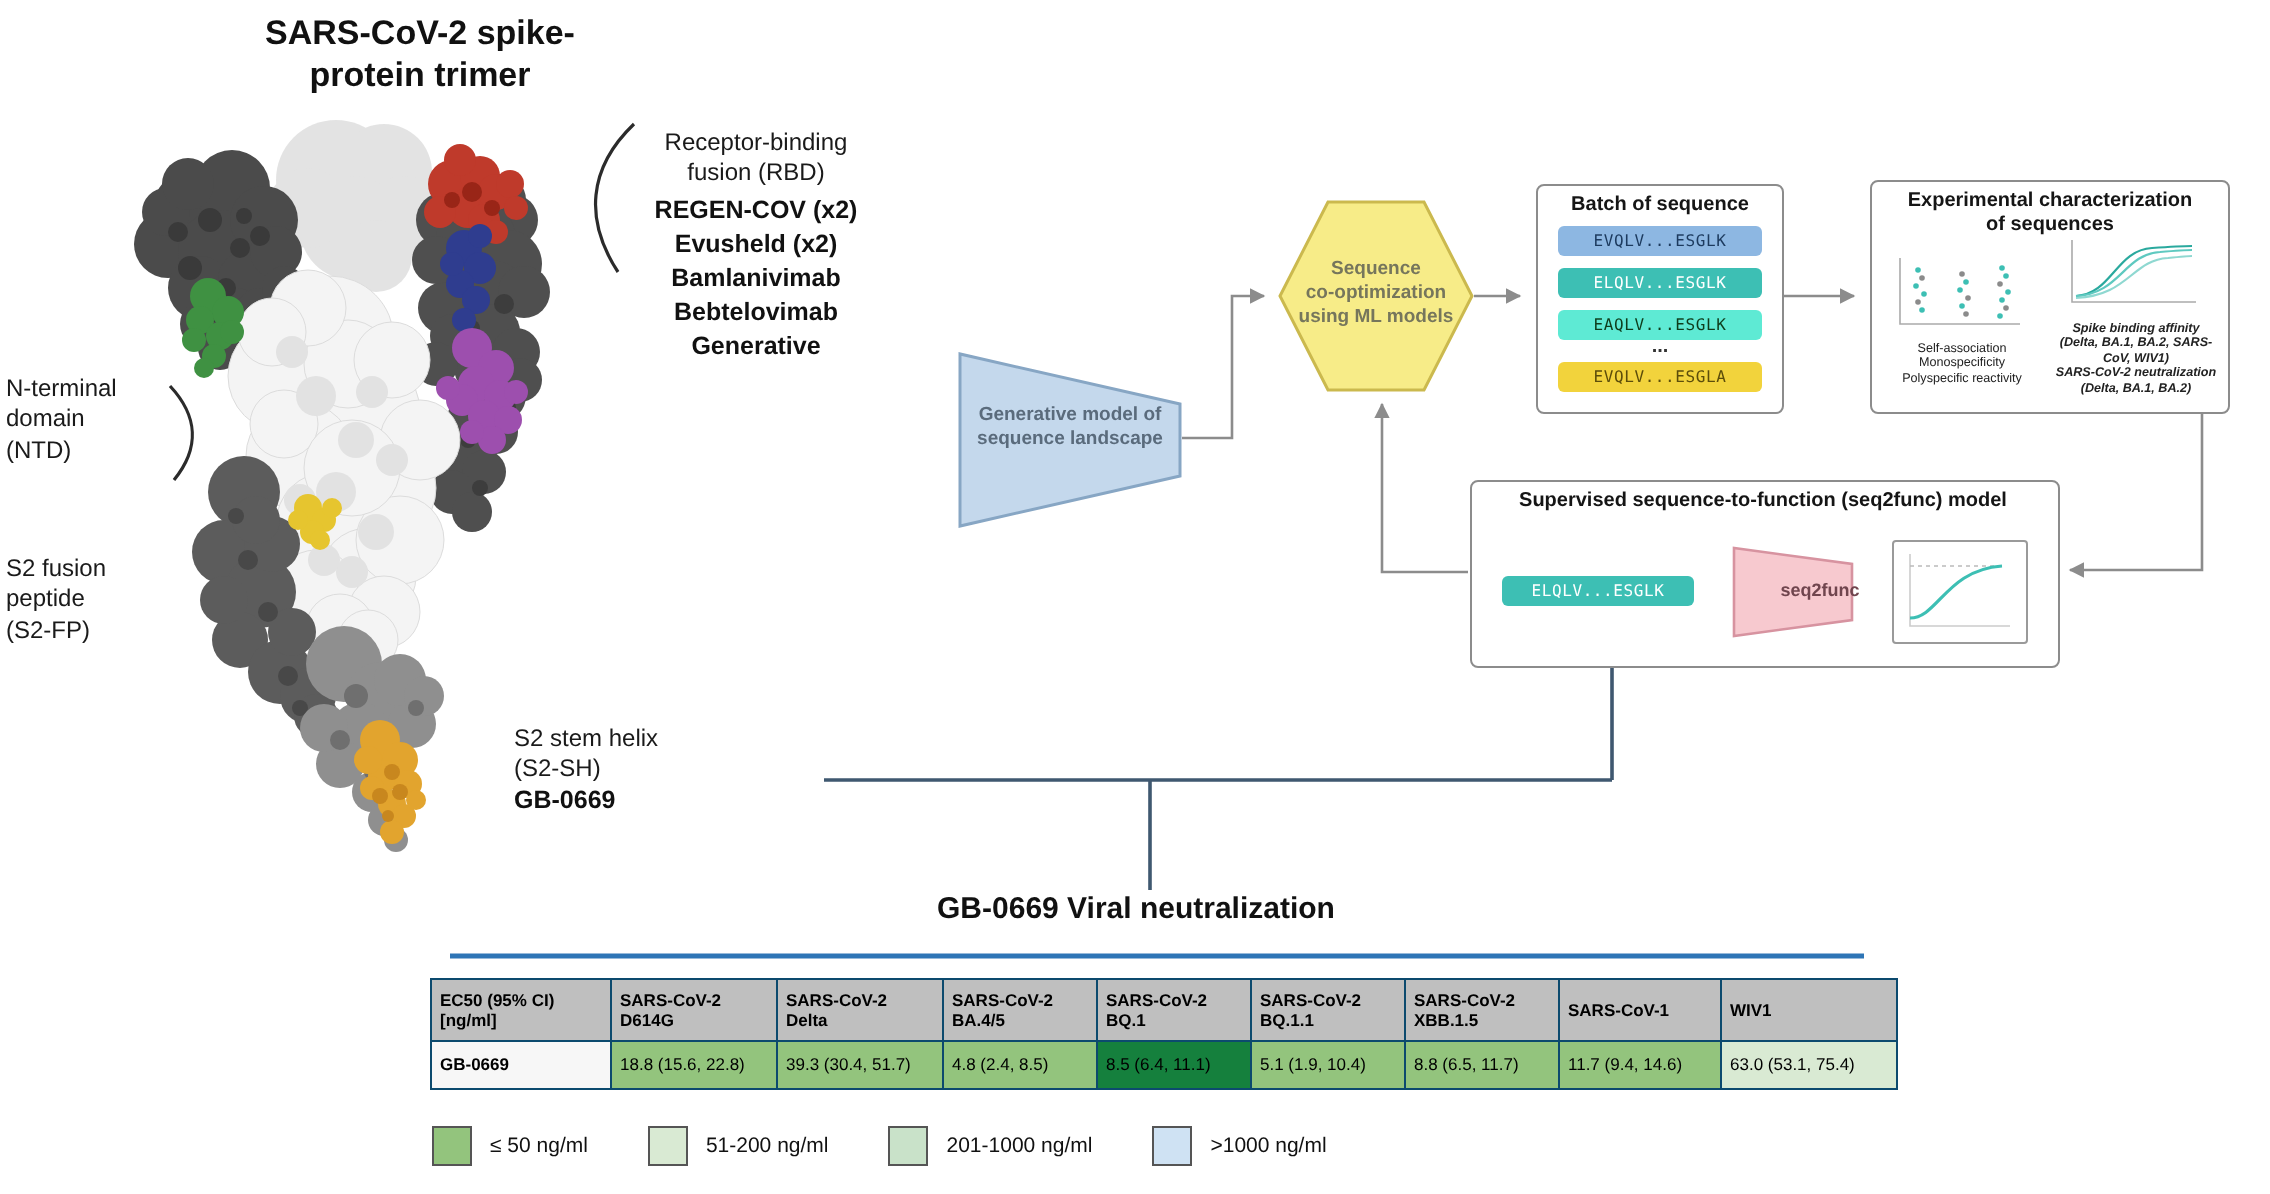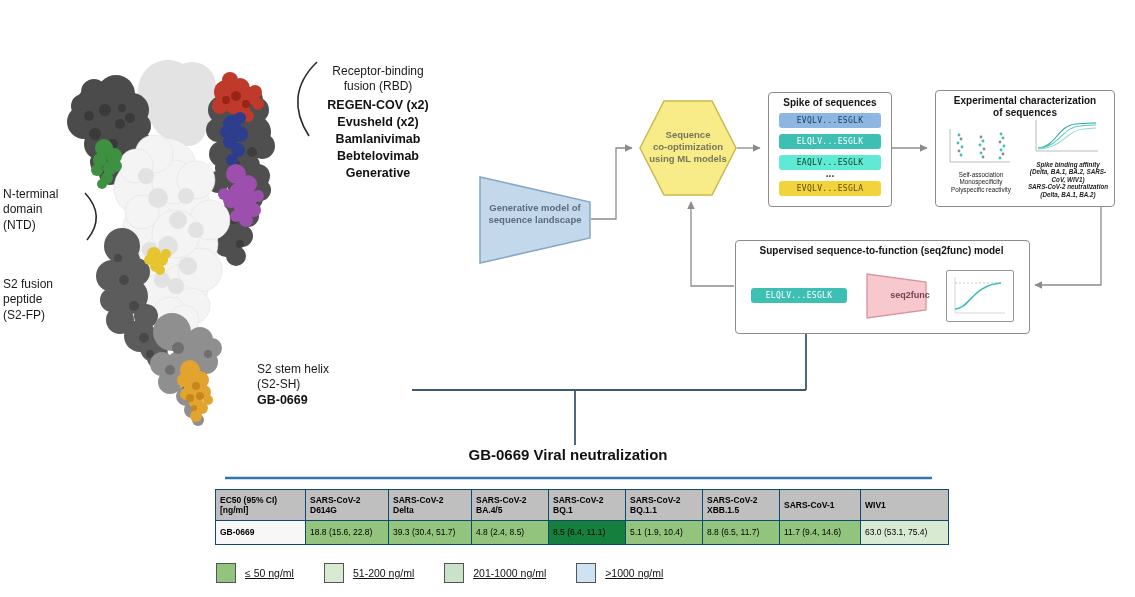--- a/index.html
+++ b/index.html
@@ -45,21 +45,21 @@
              font-size:8.5px;line-height:1.18;}
   table.neut td,table.neut th{border:1px solid #0c4a6e;padding:2px 4px;vertical-align:middle;text-align:left;
              overflow:hidden;}
   table.neut th{background:#bfbfbf;font-weight:bold;color:#000;height:26px;}
   table.neut td{height:19px;color:#000;}
   td.rowlabel{background:#f7f7f7;font-weight:bold;}
 
   .legend{left:216px;top:563px;display:flex;align-items:center;gap:30px;}
   .legend-item{display:flex;align-items:center;}
   .swatch{width:20px;height:20px;border:1px solid #555;margin-right:9px;box-sizing:border-box;}
-  .legend-label{font-size:10.5px;color:#111;text-decoration:underline;}
+  .legend-label{font-size:10.5px;color:#111;}
 </style>
 </head>
 <body>
 
 <div class="fig">
 
   <svg class="abs" style="left:0;top:0;" width="1135" height="597" viewBox="0 0 1135 597">
     <defs>
       <marker id="arr" markerWidth="8" markerHeight="8" refX="5.5" refY="3" orient="auto">
         <path d="M0,0 L6,3 L0,6 Z" fill="#8c8c8c"></path>
@@ -76,20 +76,22 @@
     <path d="M734,286 L691,286 L691,202" fill="none" stroke="#8c8c8c" stroke-width="1.3" marker-end="url(#arr)"></path>
 
     <path d="M850,296 L861,296" fill="none" stroke="#8c8c8c" stroke-width="1.3" marker-end="url(#arr)"></path>
     <path d="M930,296 L941,296" fill="none" stroke="#8c8c8c" stroke-width="1.3" marker-end="url(#arr)"></path>
 
     <path d="M412,390 L806,390 M806,390 L806,334 M575,390 L575,445" fill="none" stroke="#3f5870" stroke-width="1.8"></path>
 
     <line x1="225" y1="478" x2="932" y2="478" stroke="#2e75b6" stroke-width="2.4"></line>
   </svg>
 
+  <div class="abs protein-title pre">SARS-CoV-2 spike-
+protein trimer</div>
 
   <svg class="abs" style="left:50px;top:48px;" width="240" height="380" viewBox="0 0 240 380">
     <g fill="#c8c8c8" opacity="0.5">
       <circle cx="118" cy="42" r="30"></circle>
         <circle cx="142" cy="38" r="24"></circle>
         <circle cx="126" cy="66" r="26"></circle>
       <circle cx="152" cy="60" r="20"></circle>
         <circle cx="104" cy="56" r="20"></circle>
         <circle cx="138" cy="80" r="18"></circle>
     </g>
@@ -337,21 +339,21 @@
 sequence landscape</div>
 
   <svg class="abs" style="left:638px;top:99px;" width="100" height="98" viewBox="0 0 100 98">
     <polygon points="2,49 26,2 74,2 98,49 74,96 26,96" fill="#f7ec88" stroke="#cbb94e" stroke-width="1.5"></polygon>
   </svg>
   <div class="abs node-text hex-text pre">Sequence
 co-optimization
 using ML models</div>
 
   <div class="abs wf-box" style="left:768px;top:92px;width:122px;height:113px;">
-    <div class="box-title" style="margin-top:4px;">Spike of sequences</div>
+    <div class="box-title" style="margin-top:4px;">Batch of sequence</div>
     <div class="pill pill-blue" style="left: 10px; top: 20px; width: 102px; background-color: rgb(141, 183, 226);">
       <span>EVQLV...ESGLK</span>
     </div>
     <div class="pill pill-teal" style="left: 10px; top: 41px; width: 102px; background-color: rgb(61, 191, 180);">
       <span>ELQLV...ESGLK</span>
     </div>
     <div class="pill pill-green" style="left: 10px; top: 62px; width: 102px; background-color: #5eead4;">
       <span>EAQLV...ESGLK</span>
     </div>
     <div class="ellipsis-row" style="top:77px;">...</div>

